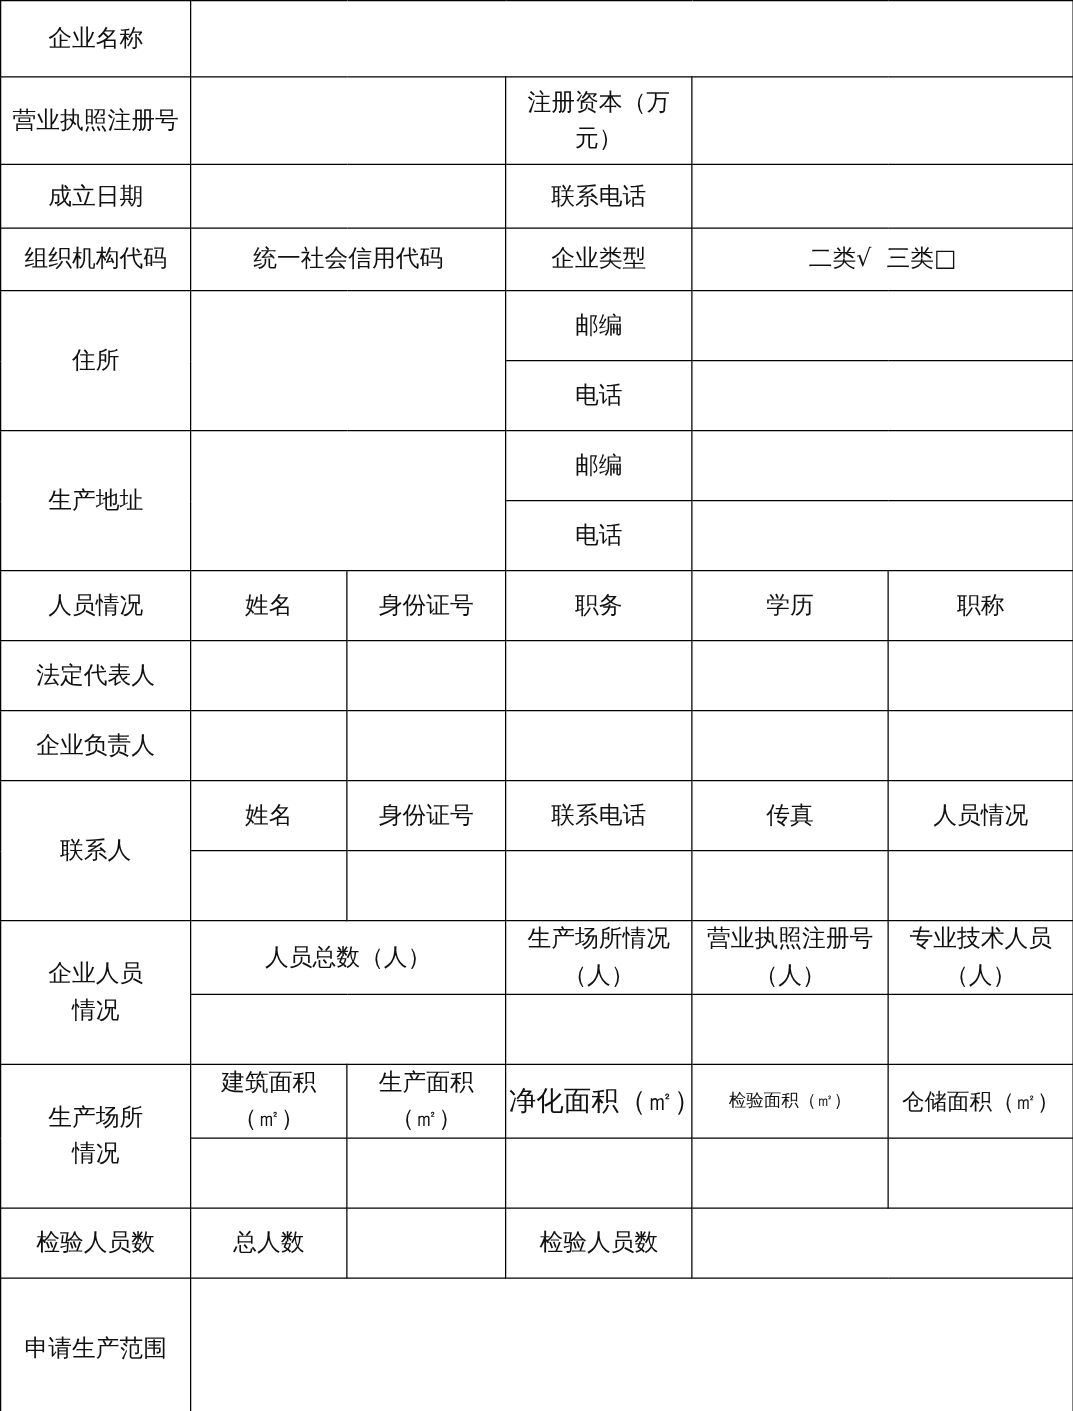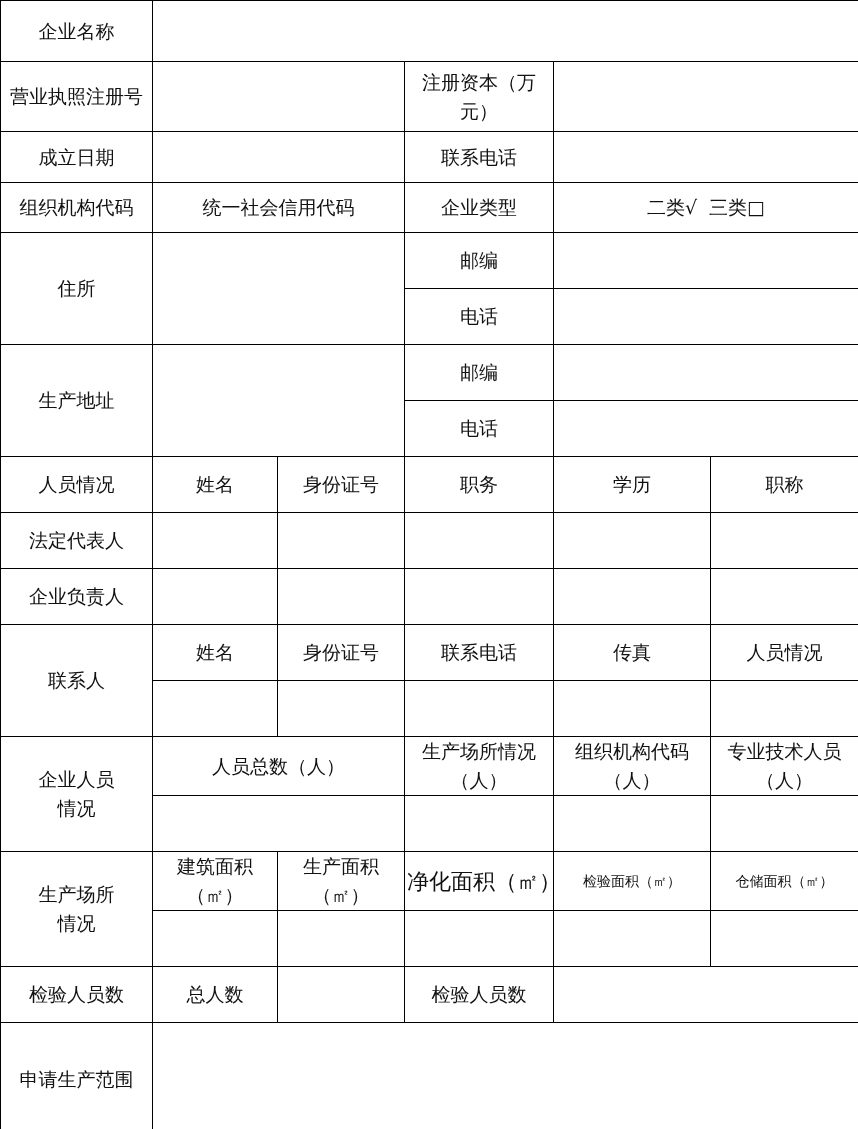--- a/index.html
+++ b/index.html
@@ -101,38 +101,38 @@
     <td></td>
     <td></td>
     <td></td>
   </tr>
   <tr style="height:56px">
     <td rowspan="2">
           <div style="width:90px;margin:0 auto">企业人员情况</div>
         </td>
     <td colspan="2">人员总数（人）</td>
     <td>生产场所情况（人）</td>
-    <td>组织机构代码（人）</td>
+    <td>营业执照注册号（人）</td>
     <td>专业技术人员（人）</td>
   </tr>
   <tr style="height:56px">
     <td colspan="2"></td>
     <td></td>
     <td></td>
     <td></td>
   </tr>
   <tr style="height:56px">
     <td rowspan="2">
           <div style="width:90px;margin:16px auto">生产场所情况</div>
         </td>
     <td>建筑面积（㎡）</td>
     <td>生产面积（㎡）</td>
     <td style="white-space:nowrap;font-size:22px">净化面积（㎡）</td>
     <td style="white-space:nowrap;font-size:14px">检验面积（㎡）</td>
-    <td style="white-space:nowrap;font-size:14px">仓储面积（㎡）</td>
+    <td style="white-space:nowrap;font-size:18px">仓储面积（㎡）</td>
   </tr>
   <tr style="height:56px">
     <td></td>
     <td></td>
     <td></td>
     <td></td>
     <td></td>
   </tr>
   <tr style="height:56px">
     <td>检验人员数</td>

